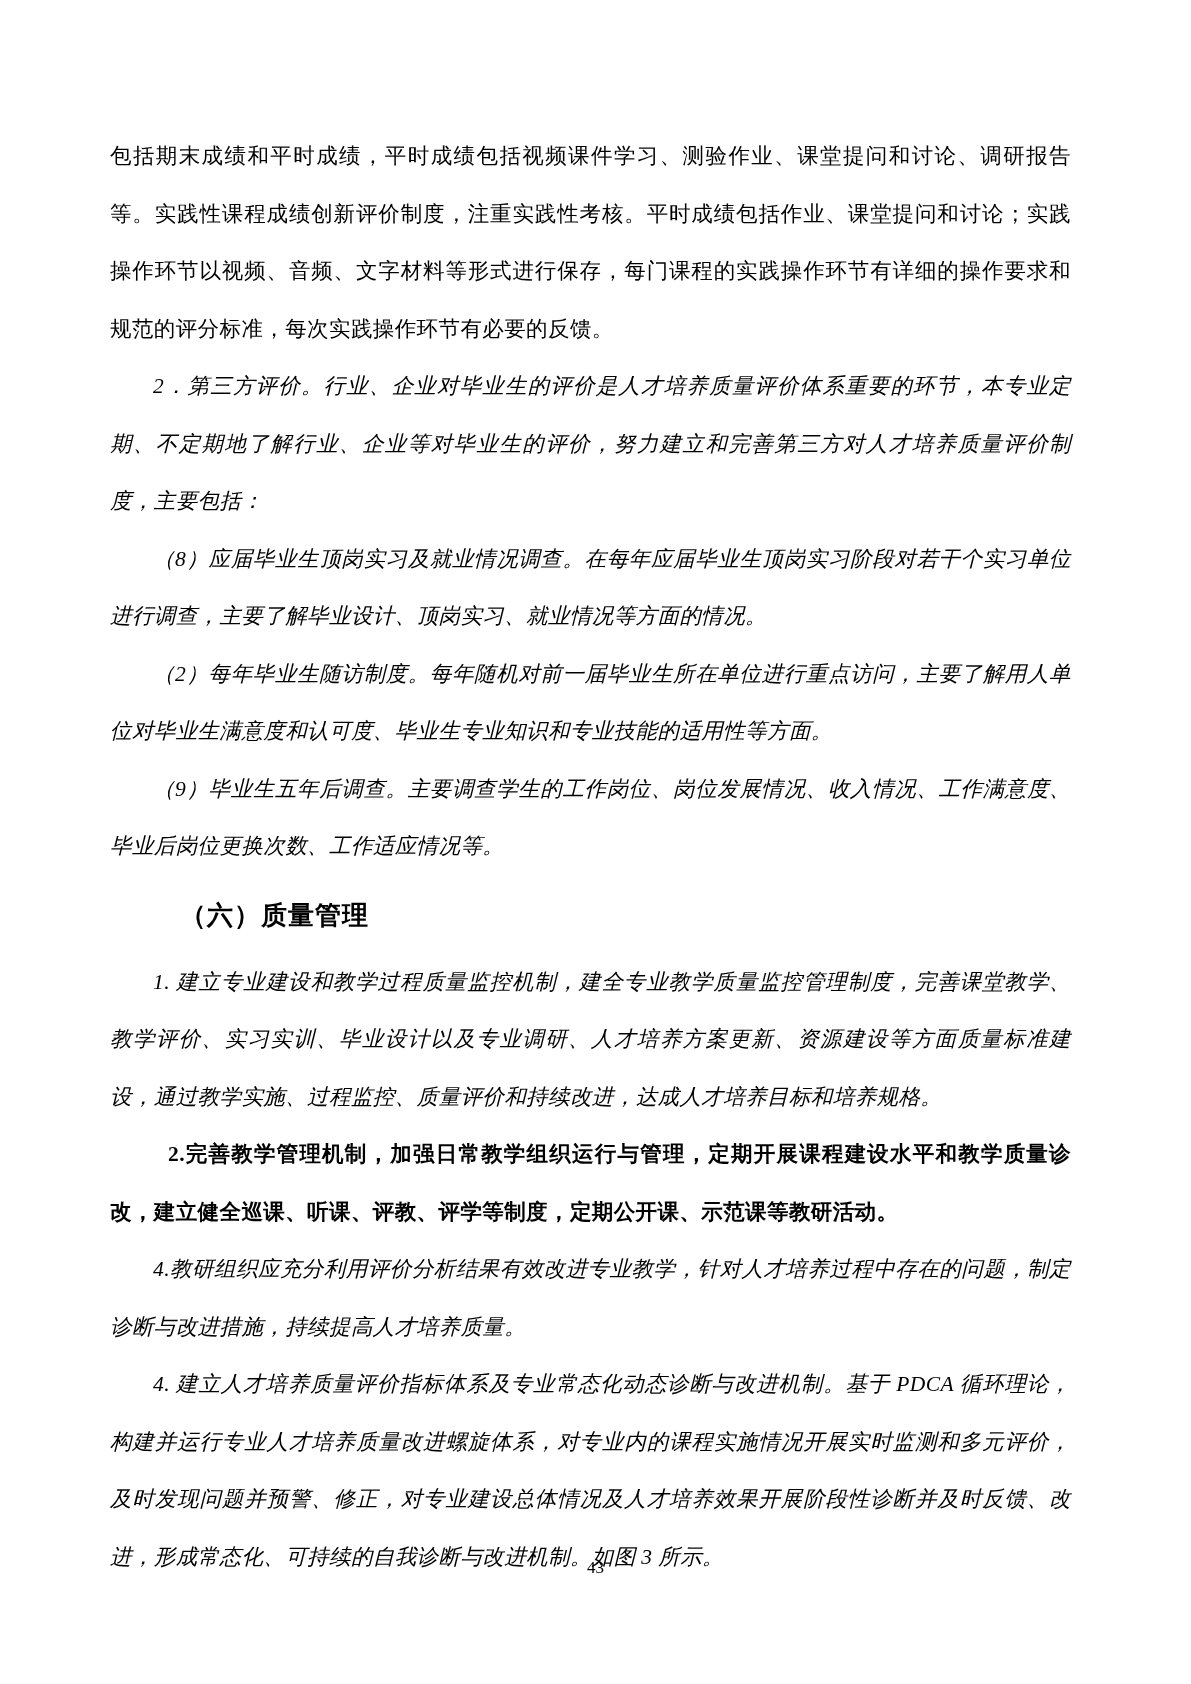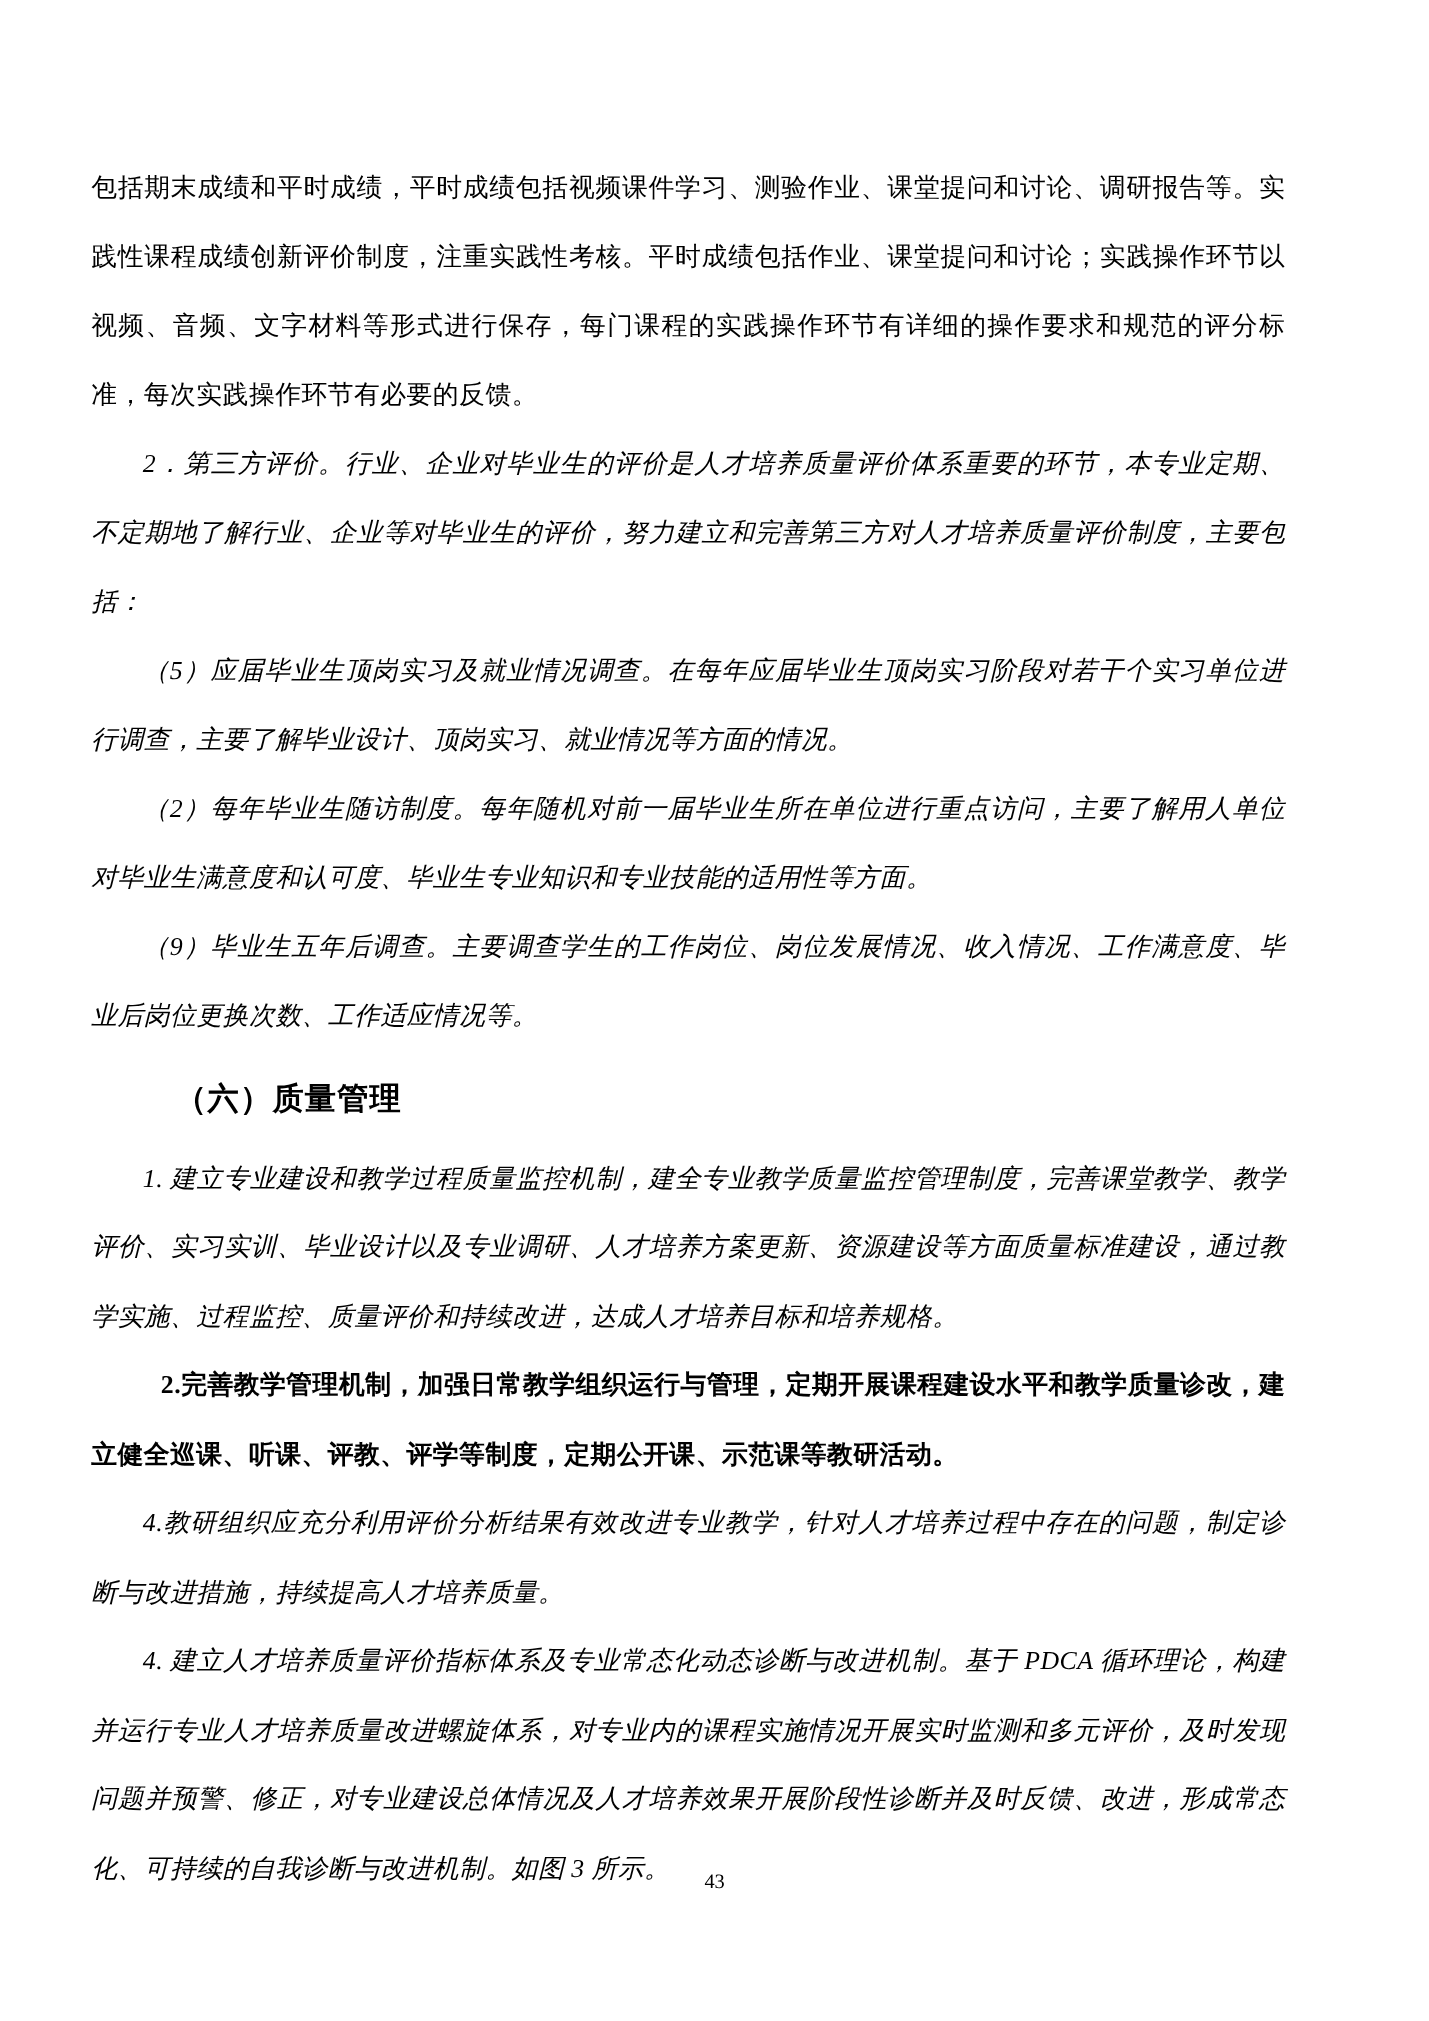--- a/index.html
+++ b/index.html
@@ -7,21 +7,21 @@
     padding: 0;
     background: #ffffff;
   }
   .page {
     position: relative;
     width: 1191px;
     height: 1684px;
     margin: 0 auto;
     background: #ffffff;
     box-sizing: border-box;
-    padding: 128px 120px 0 76px;
+    padding: 128px 120px 0 110px;
     color: #000000;
     font-family: "Liberation Serif", "DejaVu Serif", serif;
     overflow: hidden;
   }
   .para {
     margin: 0;
     font-size: 21.5px;
     line-height: 57.5px;
     text-align: justify;
     text-align-last: left;
@@ -52,21 +52,21 @@
 </style>
 </head>
 <body>
 
 <div class="page">
 
   <p class="para no-indent">包括期末成绩和平时成绩，平时成绩包括视频课件学习、测验作业、课堂提问和讨论、调研报告等。实践性课程成绩创新评价制度，注重实践性考核。平时成绩包括作业、课堂提问和讨论；实践操作环节以视频、音频、文字材料等形式进行保存，每门课程的实践操作环节有详细的操作要求和规范的评分标准，每次实践操作环节有必要的反馈。</p>
 
   <p class="para indent">2．第三方评价。行业、企业对毕业生的评价是人才培养质量评价体系重要的环节，本专业定期、不定期地了解行业、企业等对毕业生的评价，努力建立和完善第三方对人才培养质量评价制度，主要包括：</p>
 
-  <p class="para indent">（5）应届毕业生顶岗实习及就业情况调查。在每年应届毕业生顶岗实习阶段对若干个实习单位进行调查，主要了解毕业设计、顶岗实习、就业情况等方面的情况。</p>
+  <p class="para indent">（8）应届毕业生顶岗实习及就业情况调查。在每年应届毕业生顶岗实习阶段对若干个实习单位进行调查，主要了解毕业设计、顶岗实习、就业情况等方面的情况。</p>
 
   <p class="para indent">（2）每年毕业生随访制度。每年随机对前一届毕业生所在单位进行重点访问，主要了解用人单位对毕业生满意度和认可度、毕业生专业知识和专业技能的适用性等方面。</p>
 
   <p class="para indent">（9）毕业生五年后调查。主要调查学生的工作岗位、岗位发展情况、收入情况、工作满意度、毕业后岗位更换次数、工作适应情况等。</p>
 
   <h2 class="section-heading">（六）质量管理</h2>
 
   <p class="para indent">1. 建立专业建设和教学过程质量监控机制，建全专业教学质量监控管理制度，完善课堂教学、教学评价、实习实训、毕业设计以及专业调研、人才培养方案更新、资源建设等方面质量标准建设，通过教学实施、过程监控、质量评价和持续改进，达成人才培养目标和培养规格。</p>
 
   <p class="para deep-indent">2.完善教学管理机制，加强日常教学组织运行与管理，定期开展课程建设水平和教学质量诊改，建立健全巡课、听课、评教、评学等制度，定期公开课、示范课等教研活动。</p>

